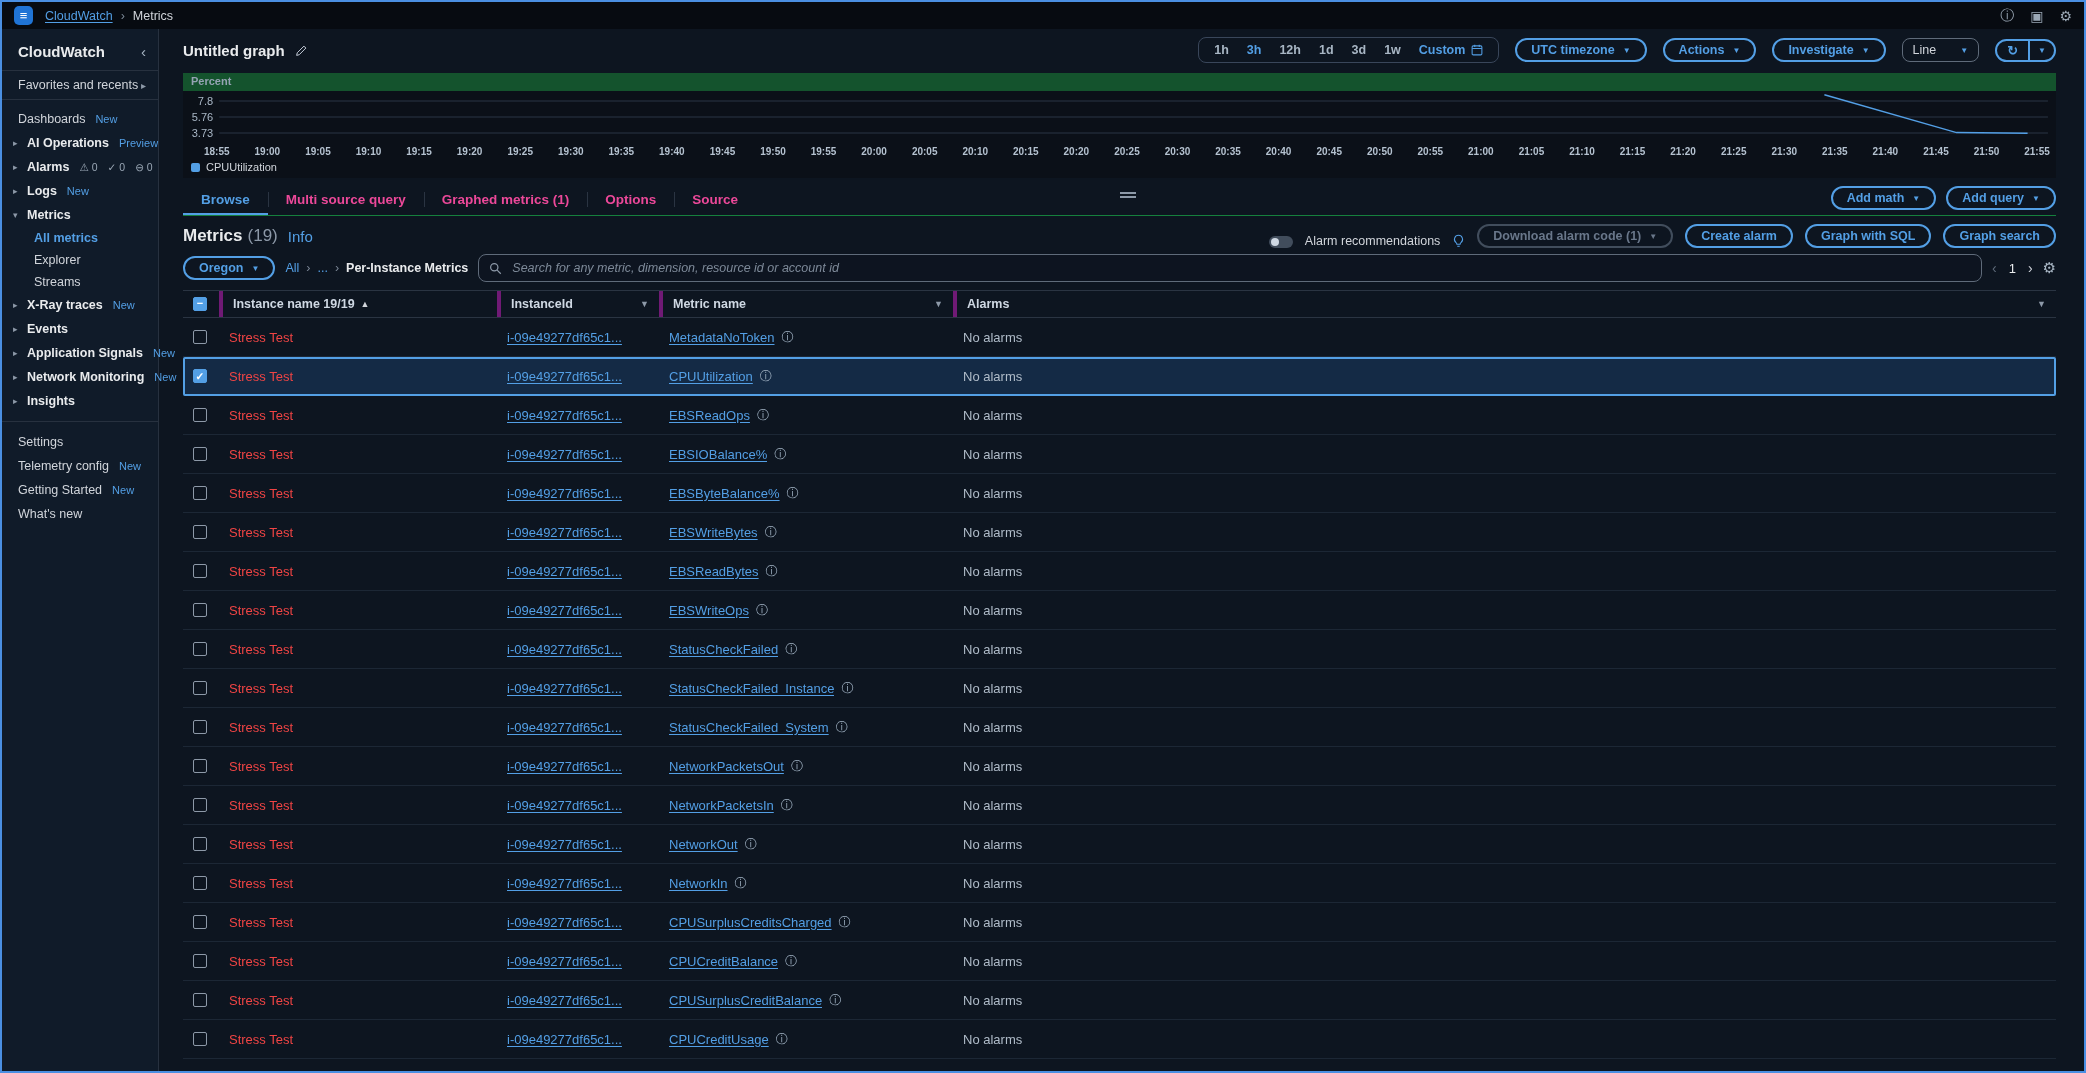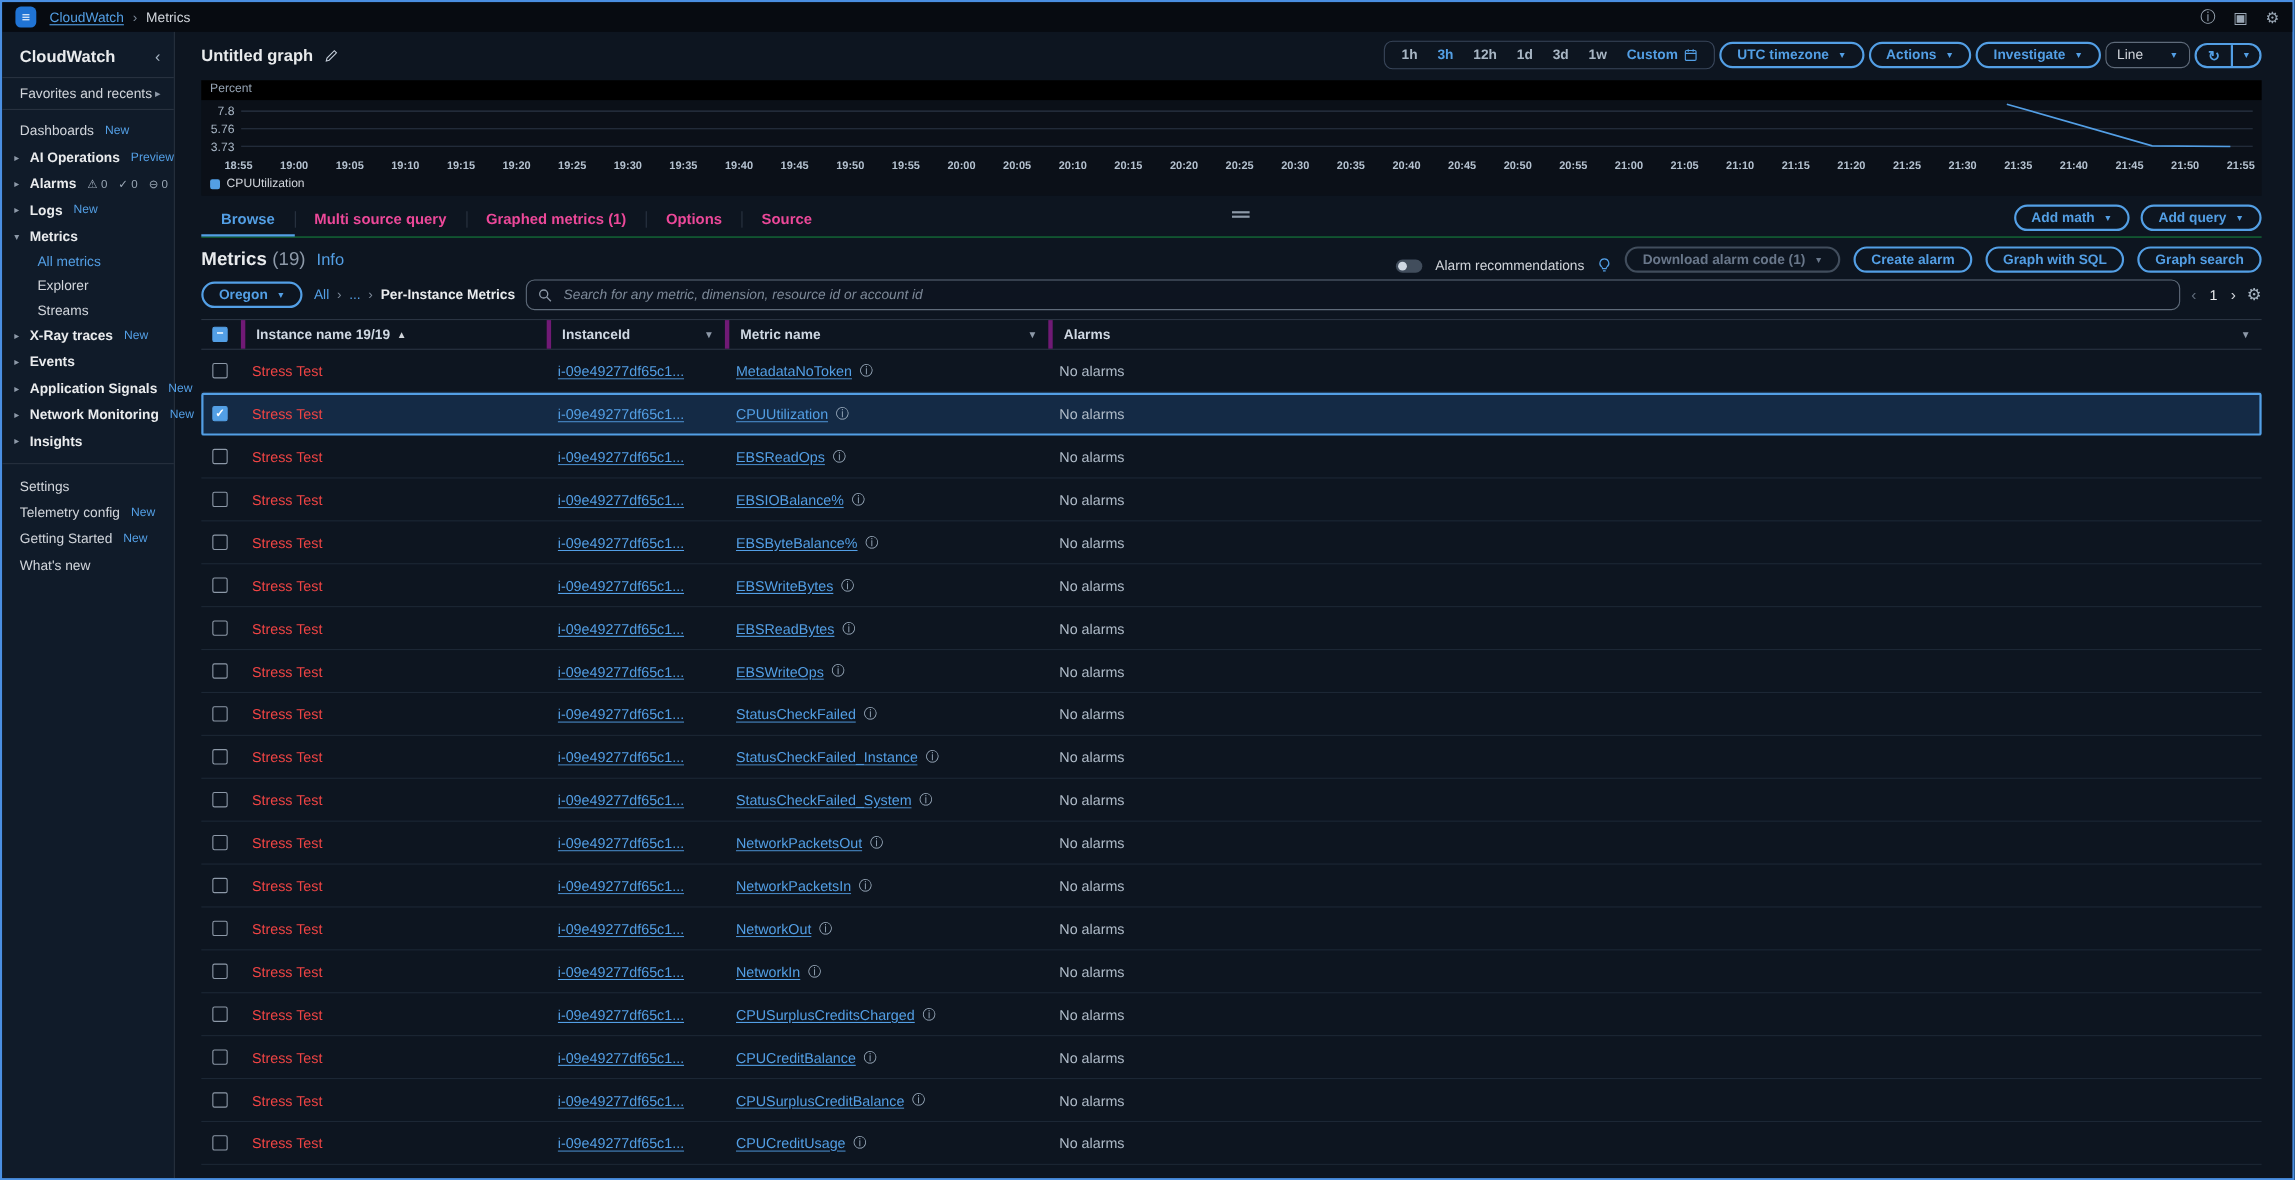--- a/index.html
+++ b/index.html
@@ -35,51 +35,51 @@
             border-top:1px solid #27313f; border-bottom:1px solid #27313f; color:#d1d5db; font-size:12.5px; cursor:pointer; }
   .sb-fav .arr { color:#8d99a8; font-size:10px; }
   #sidebar-nav { padding:7px 0; }
   .sb-item { display:flex; align-items:center; gap:5px; padding:5px 8px 5px 16px; font-size:12.5px; color:#d1d5db; cursor:pointer; white-space:nowrap; }
   .sb-item.exp { padding-left:11px; }
   .sb-item .tri { color:#8d99a8; font-size:9px; width:9px; flex-shrink:0; }
   .sb-item.exp .lbl { font-weight:bold; color:#e9ebed; }
   .badge { color:#539fe5; font-size:11px; margin-left:5px; }
   .cnt { color:#9aa7b5; font-size:10.5px; margin-left:5px; }
   .sb-sub { padding:4px 10px 4px 32px; font-size:12.5px; color:#d1d5db; cursor:pointer; }
-  .sb-sub.active { color:#539fe5; font-weight:normal; }
+  .sb-sub.active { color:#539fe5; font-weight:bold; }
   .sb-divider { border-top:1px solid #27313f; margin:8px 0; }
 
   
   .main { flex:1; padding:0 28px 12px 24px; display:flex; flex-direction:column; overflow:hidden; }
 
   
   .graph-toolbar { margin-top:8px; height:32px; display:flex; align-items:center; justify-content:space-between; }
   .gt-left { display:flex; align-items:center; gap:10px; }
   .graph-title { font-size:15px; font-weight:bold; color:#e9ebed; }
-  .gt-right { display:flex; align-items:center; gap:4px; }
+  .gt-right { display:flex; align-items:center; gap:16px; }
   .range-group { display:flex; align-items:center; border:1px solid #39465a; border-radius:8px; padding:3px 6px; }
   #time-ranges { display:flex; }
   .range-item { padding:2px 9px; font-size:12.5px; font-weight:bold; color:#a8b6c4; cursor:pointer; }
   .range-item.selected { color:#539fe5; }
   .range-custom { display:flex; gap:6px; align-items:center; color:#539fe5; font-weight:bold; font-size:12.5px; padding:2px 9px; cursor:pointer; }
   .pill { display:inline-flex; align-items:center; gap:8px; border:2px solid #539fe5; color:#539fe5;
           font-weight:bold; font-size:12.5px; border-radius:16px; padding:3px 14px; background:transparent;
           cursor:pointer; white-space:nowrap; font-family:inherit; }
   .pill.disabled { border-color:#414d5c; color:#69778a; }
   .caret { font-size:8px; }
   .select-box { display:flex; align-items:center; justify-content:space-between; gap:24px; border:1px solid #5f6b7a;
                 border-radius:8px; padding:4px 10px; color:#d1d5db; font-size:12.5px; cursor:pointer; min-width:72px; }
   .select-box .caret { color:#539fe5; }
   .refresh-split { display:flex; align-items:stretch; border:2px solid #539fe5; border-radius:16px; color:#539fe5; overflow:hidden; }
   .refresh-split .seg { padding:2px 10px; cursor:pointer; font-weight:bold; display:flex; align-items:center; }
   .refresh-split .seg + .seg { border-left:2px solid #539fe5; font-size:8px; padding:2px 8px; }
 
   
   .chart { margin-top:10px; background:#0b1018; }
-  .chart-unit { background:#000000; color:#95a3b3; font-size:11px; padding:2px 8px; height:18px; }
+  .chart-unit { background:#14532d; color:#95a3b3; font-size:11px; padding:2px 8px; height:18px;font-weight:bold; }
   #plot { display:block; width:100%; height:54px; }
   .x-labels { display:flex; justify-content:space-between; padding:1px 6px 1px 8px; font-size:10px; color:#b5c2d0; font-weight:bold;margin-left:13px; }
   .legend { display:flex; align-items:center; gap:6px; padding:3px 8px 5px 8px; font-size:11px; color:#d1d5db; }
   .legend-swatch { width:9px; height:9px; border-radius:2px; display:inline-block; background:#539fe5; }
 
   
   .tabs-bar { margin-top:6px; display:flex; align-items:flex-end; border-bottom:1px solid #15803d; position:relative; height:34px; }
   #tabs { display:flex; align-items:stretch; height:100%; }
   .tab { padding:8px 18px; font-size:13.5px; font-weight:bold; color:#ec4899; cursor:pointer; position:relative; display:flex; align-items:center; }
   .tab + .tab::before { content:""; position:absolute; left:0; top:8px; bottom:8px; width:1px; background:#2a3442; }

